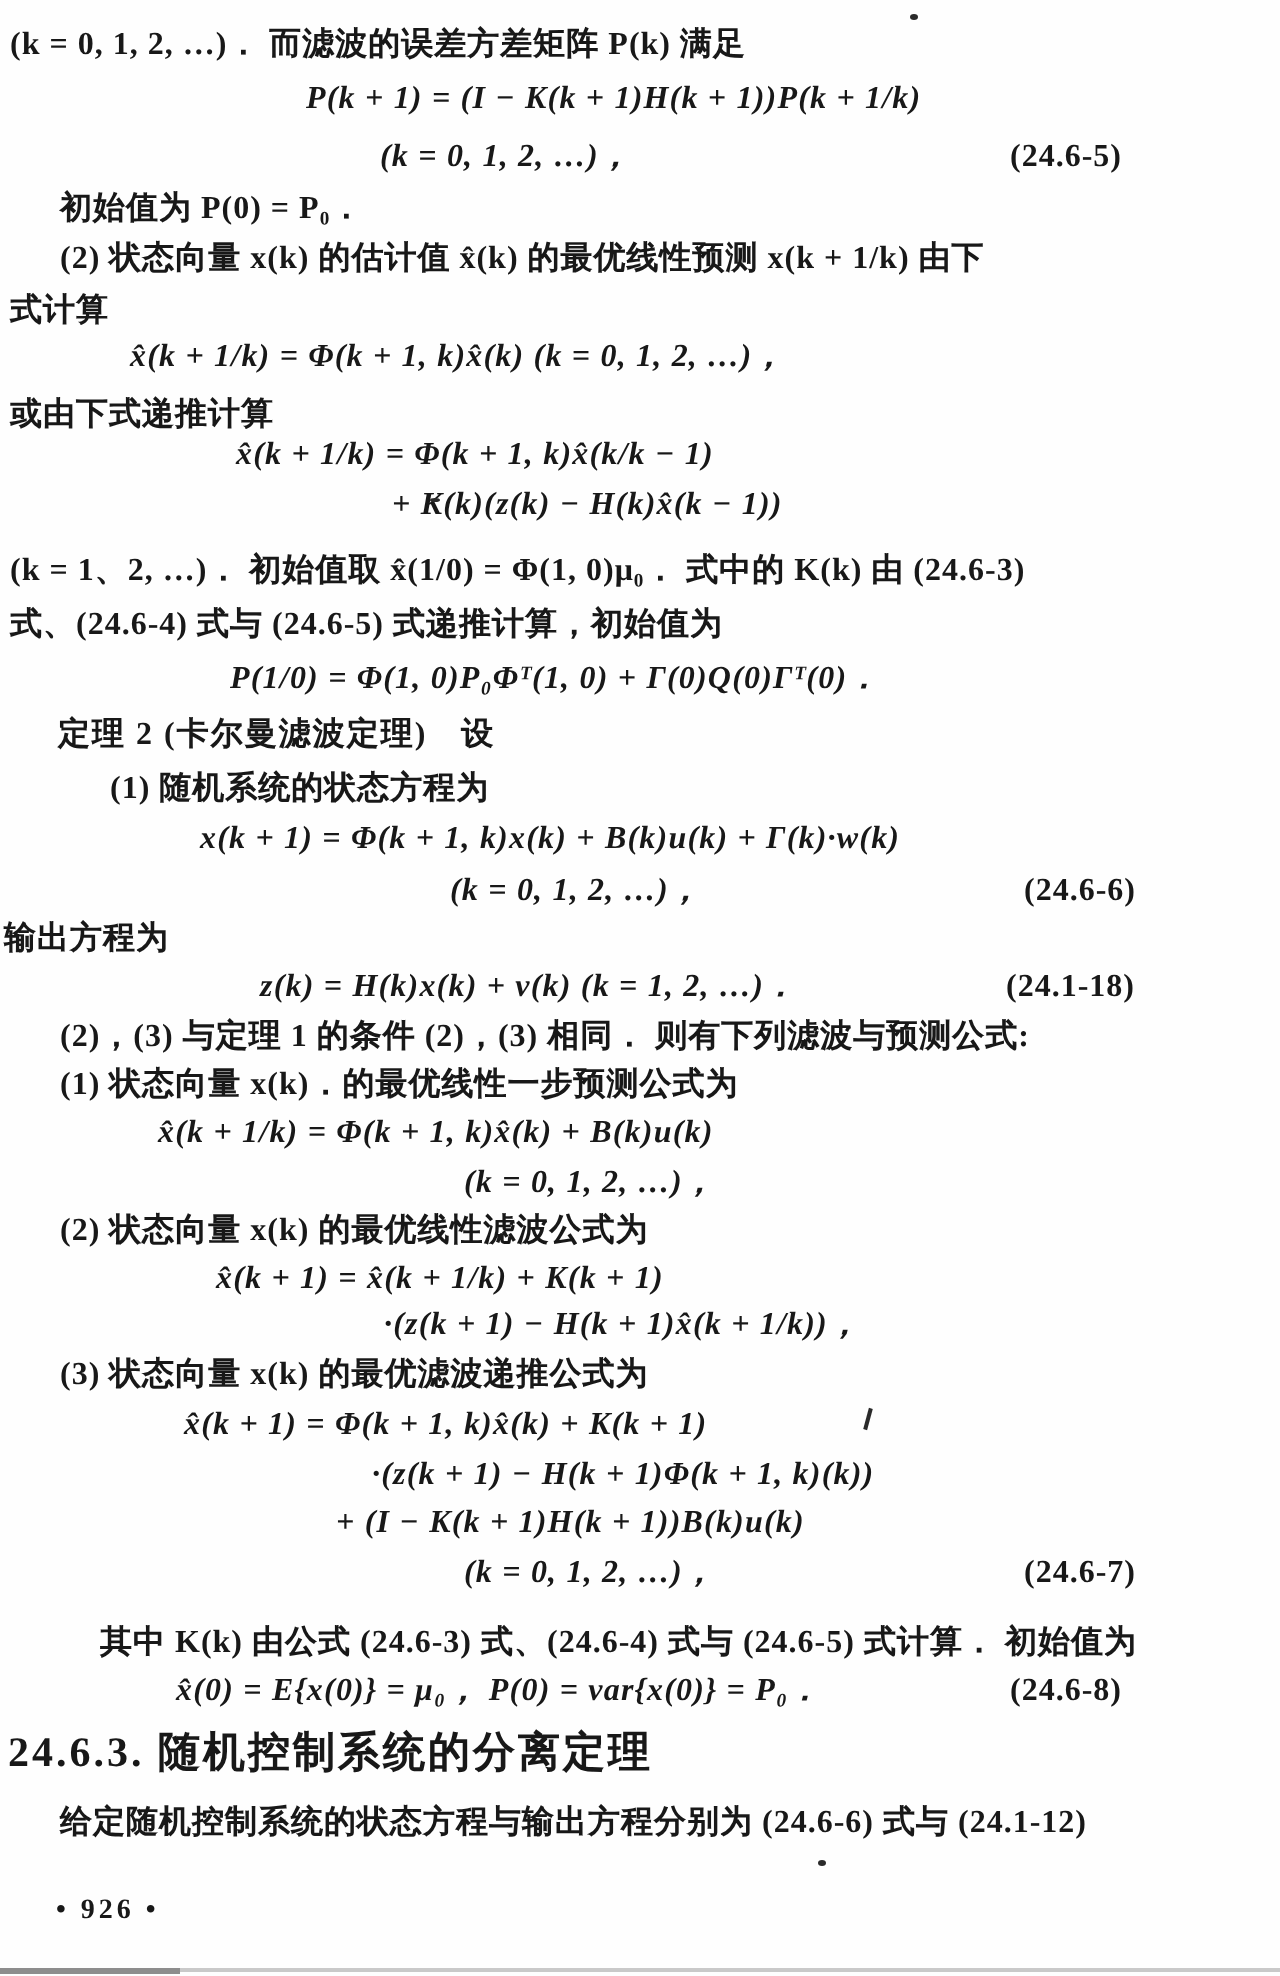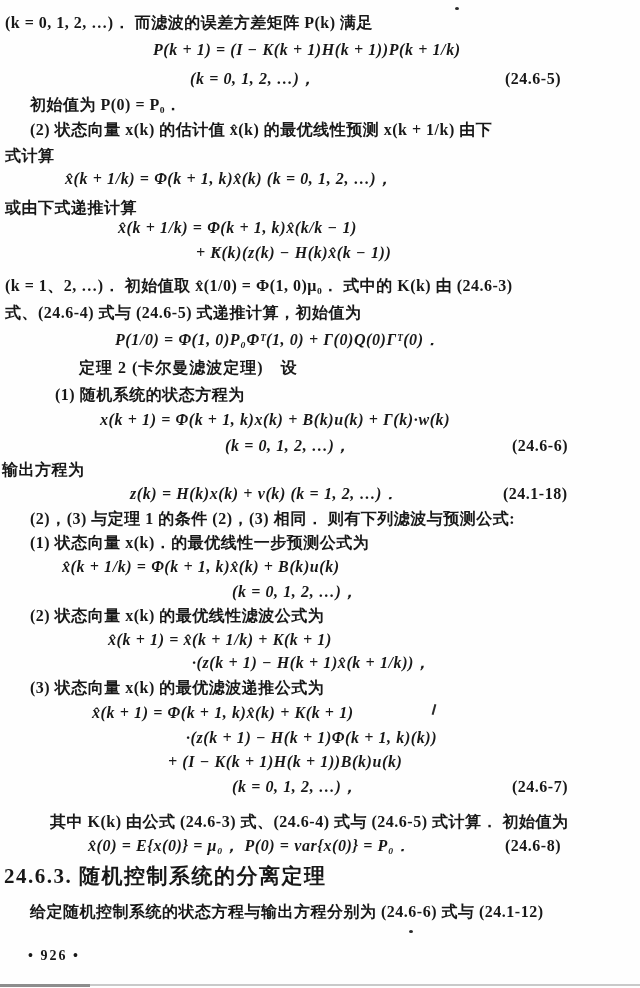--- a/index.html
+++ b/index.html
@@ -53,29 +53,29 @@
       <div class="line body-line" style="top: 95px;"><span class="t" style="margin-left: 30px;">初始值为 P(0) = P₀．</span></div>
       <div class="line body-line" style="top: 120px;"><span class="t" style="margin-left: 30px;">(2) 状态向量 x(k) 的估计值 x̂(k) 的最优线性预测 x(k + 1/k) 由下</span></div>
       <div class="line body-line" style="top: 146px;"><span class="t" style="margin-left: 5px;">式计算</span></div>
       <div class="line formula-line" style="top: 169px;"><span class="t" style="margin-left: 65px;">x̂(k + 1/k) = Φ(k + 1, k)x̂(k) (k = 0, 1, 2, …)，</span></div>
       <div class="line body-line" style="top: 198px;"><span class="t" style="margin-left: 5px;">或由下式递推计算</span></div>
       <div class="line formula-line" style="top: 218px;"><span class="t" style="margin-left: 118px;">x̂(k + 1/k) = Φ(k + 1, k)x̂(k/k − 1)</span></div>
       <div class="line formula-line" style="top: 243px;"><span class="t" style="margin-left: 196px;">+ K(k)(z(k) − H(k)x̂(k − 1))</span></div>
       <div class="line body-line" style="top: 276px;"><span class="t" style="margin-left: 5px;">(k = 1、2, …)． 初始值取 x̂(1/0) = Φ(1, 0)μ₀． 式中的 K(k) 由 (24.6-3)</span></div>
       <div class="line body-line" style="top: 303px;"><span class="t" style="margin-left: 5px;">式、(24.6-4) 式与 (24.6-5) 式递推计算，初始值为</span></div>
       <div class="line formula-line" style="top: 330px;"><span class="t" style="margin-left: 115px;">P(1/0) = Φ(1, 0)P₀Φᵀ(1, 0) + Γ(0)Q(0)Γᵀ(0)．</span></div>
-      <div class="line theorem-line" style="top: 358px;"><span class="t" style="margin-left: 79px;">定理 2 (卡尔曼滤波定理)　设</span></div>
+      <div class="line theorem-line" style="top: 358px;"><span class="t" style="margin-left: 29px;">定理 2 (卡尔曼滤波定理)　设</span></div>
       <div class="line body-line" style="top: 385px;"><span class="t" style="margin-left: 55px;">(1) 随机系统的状态方程为</span></div>
       <div class="line formula-line" style="top: 410px;"><span class="t" style="margin-left: 100px;">x(k + 1) = Φ(k + 1, k)x(k) + B(k)u(k) + Γ(k)·w(k)</span></div>
       <div class="line formula-line" style="top: 436px;"><span class="t" style="margin-left: 225px;">(k = 0, 1, 2, …)，</span><span class="eq" style="left: 512px;">(24.6-6)</span></div>
       <div class="line body-line" style="top: 460px;"><span class="t" style="margin-left: 2px;">输出方程为</span></div>
       <div class="line formula-line" style="top: 484px;"><span class="t" style="margin-left: 130px;">z(k) = H(k)x(k) + v(k) (k = 1, 2, …)．</span><span class="eq" style="left: 503px;">(24.1-18)</span></div>
       <div class="line body-line" style="top: 509px;"><span class="t" style="margin-left: 30px;">(2)，(3) 与定理 1 的条件 (2)，(3) 相同． 则有下列滤波与预测公式:</span></div>
       <div class="line body-line" style="top: 533px;"><span class="t" style="margin-left: 30px;">(1) 状态向量 x(k)．的最优线性一步预测公式为</span></div>
-      <div class="line formula-line" style="top: 557px;"><span class="t" style="margin-left: 62px;">x̂(k + 1/k) = Φ(k + 1, k)x̂(k) + B(k)u(k)</span></div>
+      <div class="line formula-line" style="top: 557px;"><span class="t" style="margin-left: 79px;">x̂(k + 1/k) = Φ(k + 1, k)x̂(k) + B(k)u(k)</span></div>
       <div class="line formula-line" style="top: 582px;"><span class="t" style="margin-left: 232px;">(k = 0, 1, 2, …)，</span></div>
       <div class="line body-line" style="top: 606px;"><span class="t" style="margin-left: 30px;">(2) 状态向量 x(k) 的最优线性滤波公式为</span></div>
       <div class="line formula-line" style="top: 630px;"><span class="t" style="margin-left: 108px;">x̂(k + 1) = x̂(k + 1/k) + K(k + 1)</span></div>
       <div class="line formula-line" style="top: 653px;"><span class="t" style="margin-left: 192px;">·(z(k + 1) − H(k + 1)x̂(k + 1/k))，</span></div>
       <div class="line body-line" style="top: 678px;"><span class="t" style="margin-left: 30px;">(3) 状态向量 x(k) 的最优滤波递推公式为</span></div>
       <div class="line formula-line" style="top: 703px;"><span class="t" style="margin-left: 92px;">x̂(k + 1) = Φ(k + 1, k)x̂(k) + K(k + 1)</span></div>
       <div class="line formula-line" style="top: 728px;"><span class="t" style="margin-left: 186px;">·(z(k + 1) − H(k + 1)Φ(k + 1, k)(k))</span></div>
       <div class="line formula-line" style="top: 752px;"><span class="t" style="margin-left: 168px;">+ (I − K(k + 1)H(k + 1))B(k)u(k)</span></div>
       <div class="line formula-line" style="top: 777px;"><span class="t" style="margin-left: 232px;">(k = 0, 1, 2, …)，</span><span class="eq" style="left: 512px;">(24.6-7)</span></div>
       <div class="line body-line" style="top: 812px; margin-left: 45px;"><span class="t" style="margin-left: 5px;">其中 K(k) 由公式 (24.6-3) 式、(24.6-4) 式与 (24.6-5) 式计算． 初始值为</span></div>

